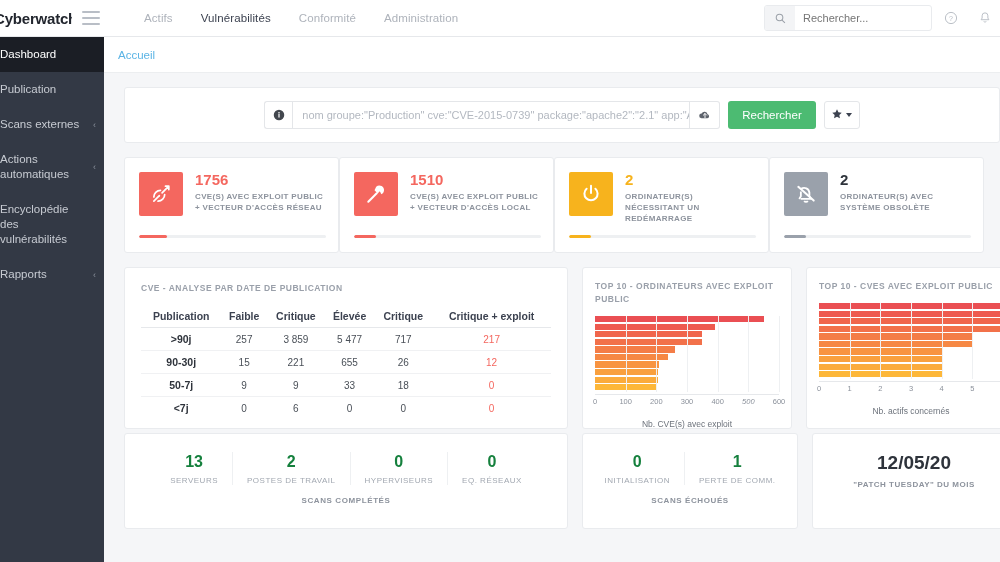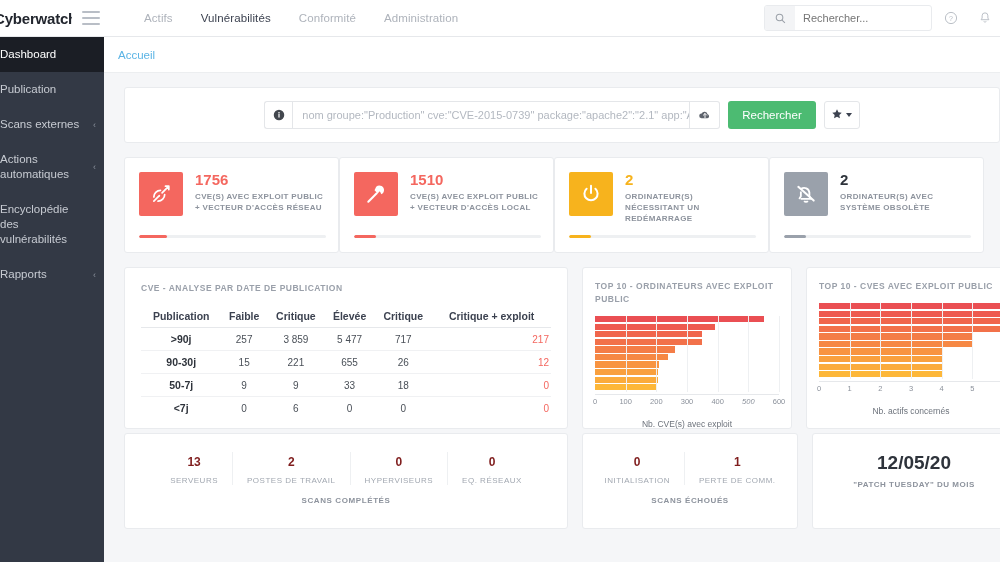--- a/index.html
+++ b/index.html
@@ -163,21 +163,21 @@
   table.cve th {
     font-size: 10.5px; font-weight: bold; color: #3c4250;
     padding: 5px 2px; text-align: center; border-bottom: 1px solid #e6e8eb;
   }
   table.cve th:first-child { text-align: center; }
   table.cve td {
     font-size: 10px; color: #4a5058; padding: 5px 2px; text-align: center;
     border-bottom: 1px solid #f0f1f3;
   }
   table.cve td:first-child { font-weight: bold; color: #2e333b; font-size: 10.5px; }
-  table.cve td.crit { color: #f4675f; text-align: right; }
+  table.cve td.crit { color: #f4675f; }
   table.cve tr:last-child td { border-bottom: none; }
 
   .chartcard { width: 210px; flex: 0 0 210px; height: 162px; padding: 12px 12px 0 12px; }
 
   .bars { margin-top: 10px; position: relative; }
   .bars .plot { position: relative; height: 76px; }
   .bar-row { height: 6.2px; margin-bottom: 1.4px; }
   .bar-row i { display: block; height: 6.2px; }
   .gridline {
     position: absolute; top: 0; bottom: 0; width: 1px; background: #eef0f2;
@@ -201,21 +201,21 @@
   }
   .sc1 { width: 444px; flex: 0 0 444px; }
   .sc2 { width: 216px; flex: 0 0 216px; }
   .sc3 { width: 204px; flex: 0 0 204px; }
   .stat-cells { display: flex; justify-content: center; }
   .stat-cell {
     text-align: center; padding: 0 14px; min-width: 72px;
     border-right: 1px solid #eef0f2;
   }
   .stat-cell:last-child { border-right: none; }
-  .stat-num { font-size: 12px; font-weight: bold; color: #7f1d1d; line-height: 20px; }
+  .stat-num { font-size: 16px; font-weight: bold; color: #15803d; line-height: 20px; }
   .stat-lbl {
     font-size: 8px; color: #a2a8b1; letter-spacing: 0.5px;
     text-transform: uppercase; margin-top: 4px; white-space: nowrap;
   }
   .stat-foot {
     text-align: center; font-size: 8px; font-weight: bold; color: #8d939d;
     letter-spacing: 0.6px; text-transform: uppercase; margin-top: 11px;
   }
   .bigdate { text-align: center; font-size: 19px; font-weight: bold; color: #2e333b; line-height: 22px; }
   .bigdate-lbl {

